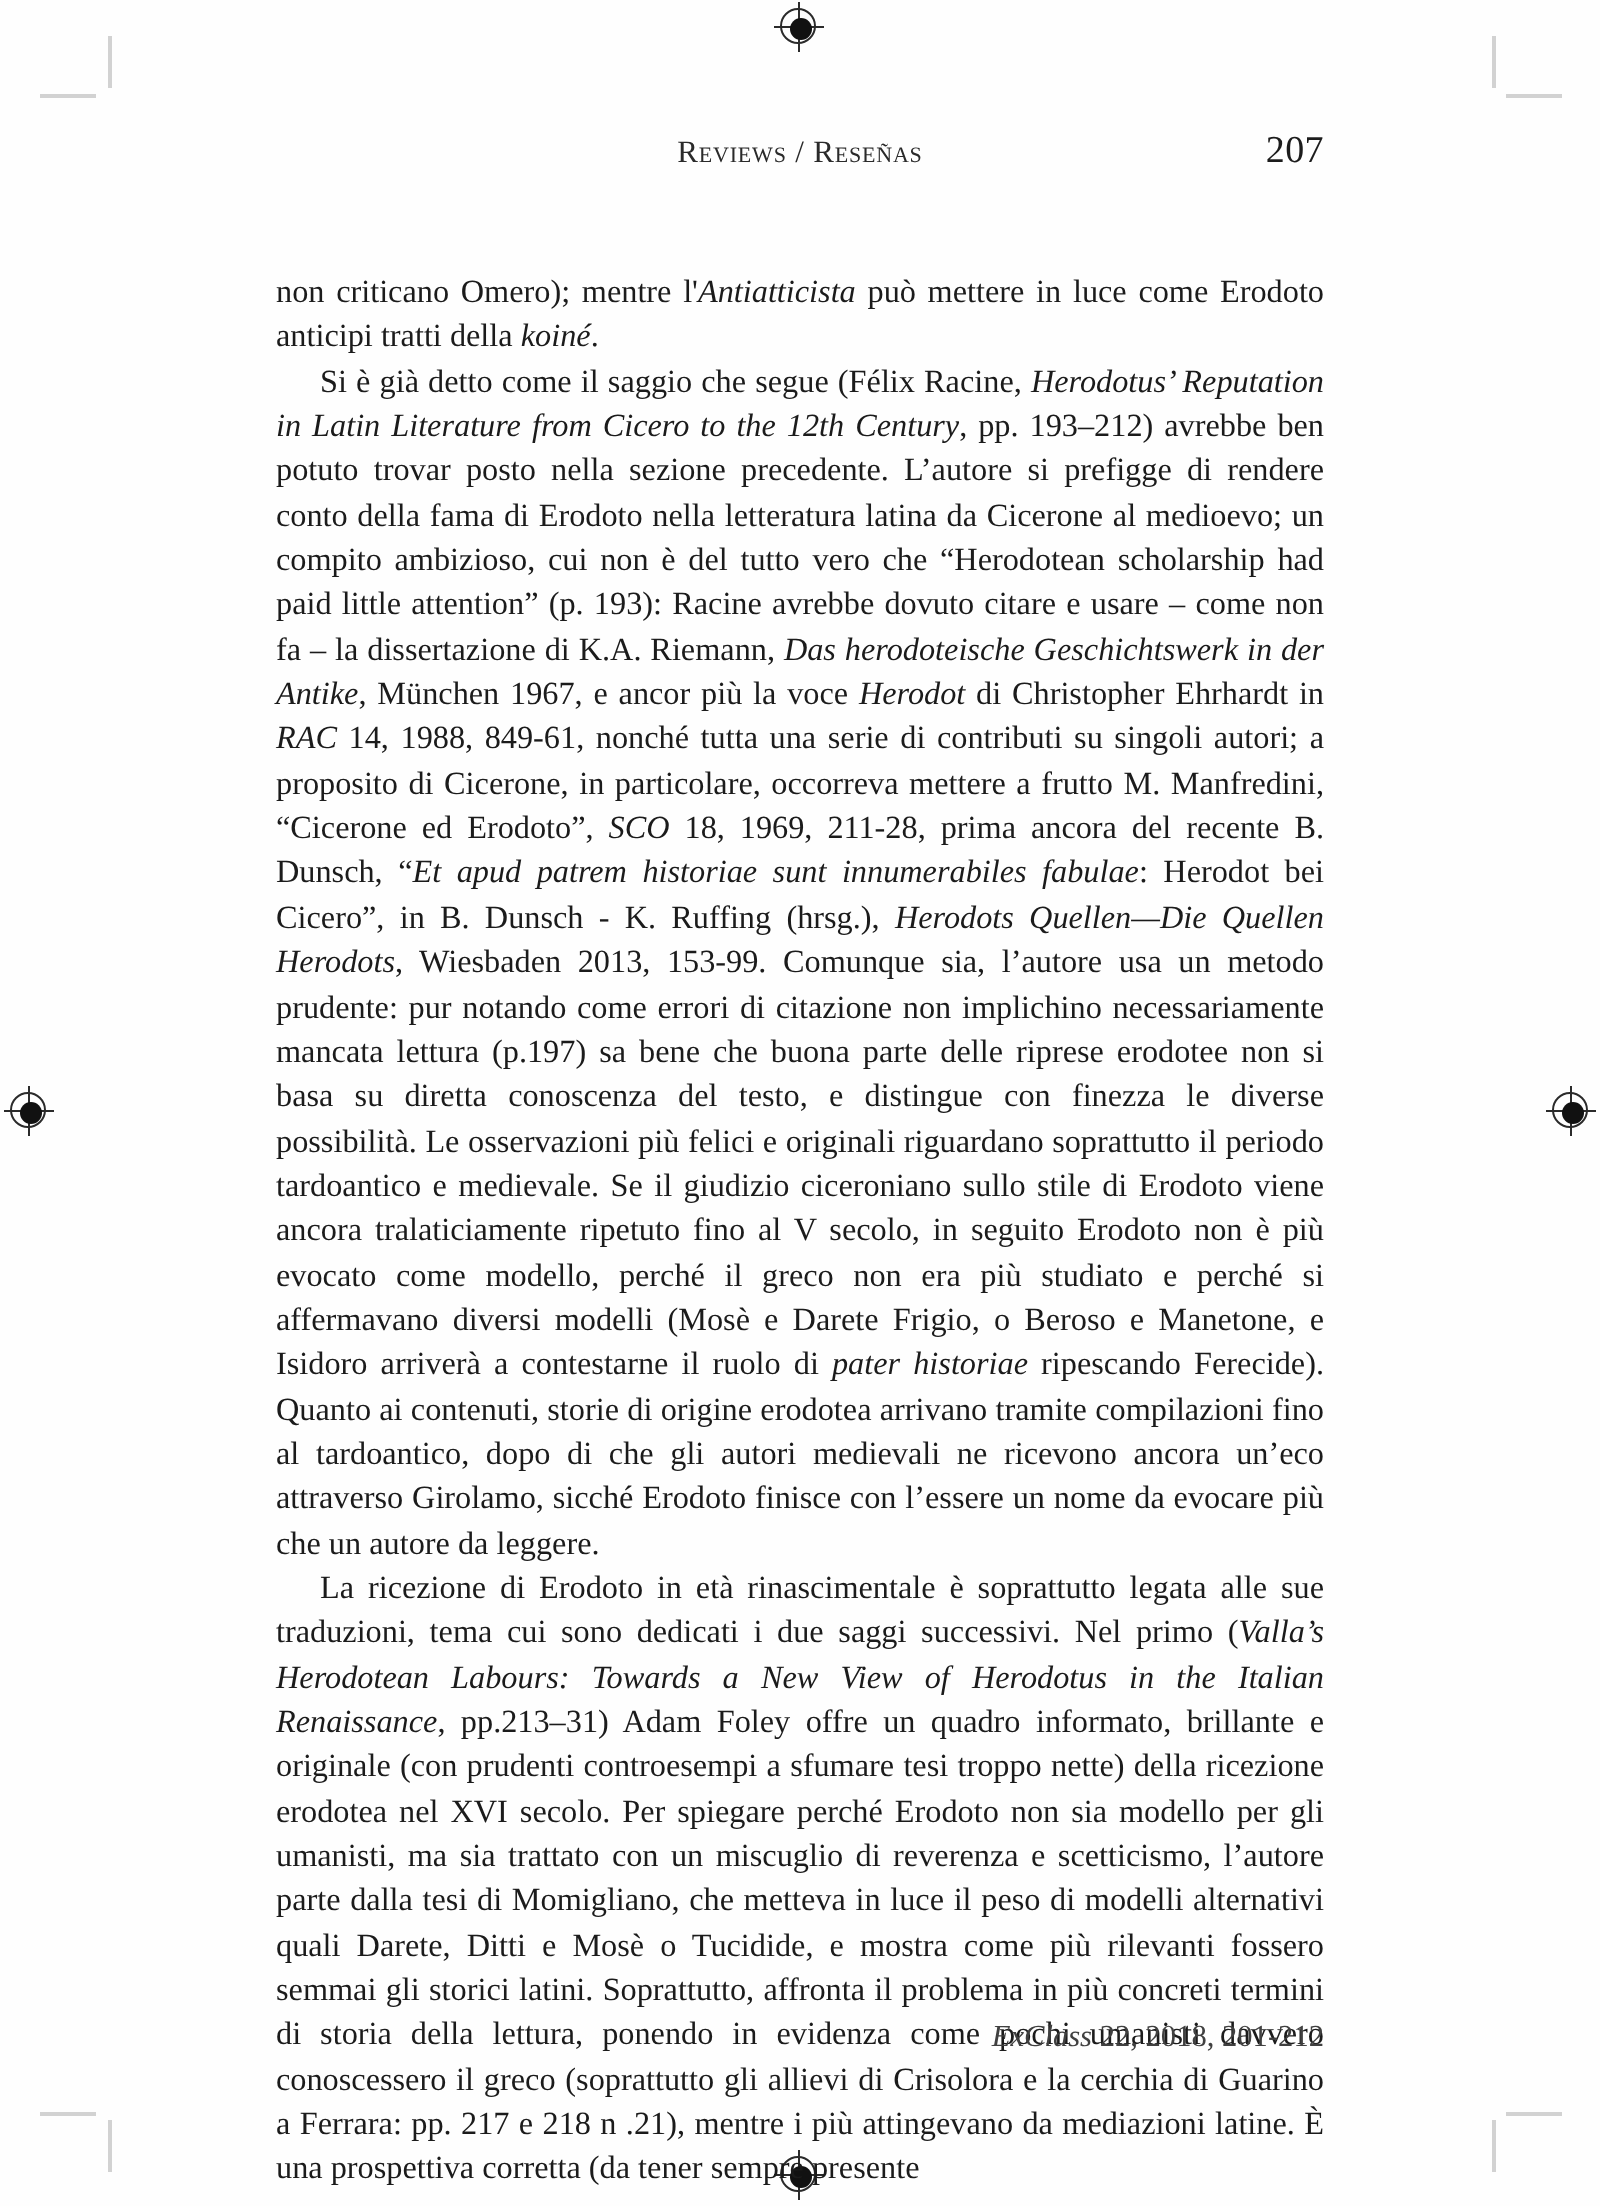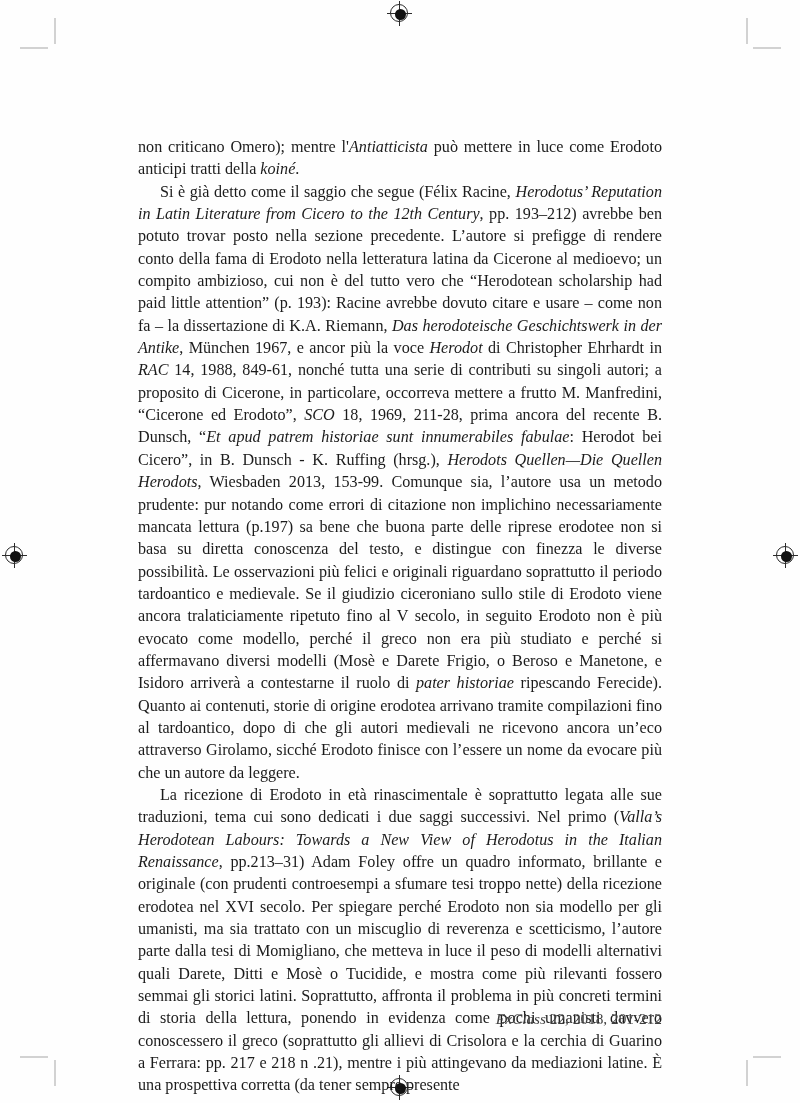--- a/index.html
+++ b/index.html
@@ -178,20 +178,24 @@
     <div class="ring"></div>
       <div class="dot"></div>
   </div>
   <div class="reg-mark" id="reg-right">
     <div class="cross-h"></div>
       <div class="cross-v"></div>
     <div class="ring"></div>
       <div class="dot"></div>
   </div>
 
+  <div class="running-head">
+    <div class="running-head-title">Reviews / Reseñas</div>
+    <div class="running-head-folio">207</div>
+  </div>
 
   <div class="text-column">
     <p class="body-par" id="par-1">non criticano Omero); mentre l'<i>Antiatticista</i> può mettere in luce come Erodoto anticipi tratti della <i>koiné</i>.</p>
     <p class="body-par indented" id="par-2">Si è già detto come il saggio che segue (Félix Racine, <i>Herodotus’ Reputation in Latin Literature from Cicero to the 12th Century</i>, pp. 193–212) avrebbe ben potuto trovar posto nella sezione precedente. L’autore si prefigge di rendere conto della fama di Erodoto nella letteratura latina da Cicerone al medioevo; un compito ambizioso, cui non è del tutto vero che “Herodotean scholarship had paid little attention” (p. 193): Racine avrebbe dovuto citare e usare – come non fa – la dissertazione di K.A. Riemann, <i>Das herodoteische Geschichtswerk in der Antike</i>, München 1967, e ancor più la voce <i>Herodot</i> di Christopher Ehrhardt in <i>RAC</i> 14, 1988, 849-61, nonché tutta una serie di contributi su singoli autori; a proposito di Cicerone, in particolare, occorreva mettere a frutto M. Manfredini, “Cicerone ed Erodoto”, <i>SCO</i> 18, 1969, 211-28, prima ancora del recente B. Dunsch, “<i>Et apud patrem historiae sunt innumerabiles fabulae</i>: Herodot bei Cicero”, in B. Dunsch - K. Ruffing (hrsg.), <i>Herodots Quellen—Die Quellen Herodots</i>, Wiesbaden 2013, 153-99. Comunque sia, l’autore usa un metodo prudente: pur notando come errori di citazione non implichino necessariamente mancata lettura (p.197) sa bene che buona parte delle riprese erodotee non si basa su diretta conoscenza del testo, e distingue con finezza le diverse possibilità. Le osservazioni più felici e originali riguardano soprattutto il periodo tardoantico e medievale. Se il giudizio ciceroniano sullo stile di Erodoto viene ancora tralaticiamente ripetuto fino al V secolo, in seguito Erodoto non è più evocato come modello, perché il greco non era più studiato e perché si affermavano diversi modelli (Mosè e Darete Frigio, o Beroso e Manetone, e Isidoro arriverà a contestarne il ruolo di <i>pater historiae</i> ripescando Ferecide). Quanto ai contenuti, storie di origine erodotea arrivano tramite compilazioni fino al tardoantico, dopo di che gli autori medievali ne ricevono ancora un’eco attraverso Girolamo, sicché Erodoto finisce con l’essere un nome da evocare più che un autore da leggere.</p>
     <p class="body-par indented" id="par-3">La ricezione di Erodoto in età rinascimentale è soprattutto legata alle sue traduzioni, tema cui sono dedicati i due saggi successivi. Nel primo (<i>Valla’s Herodotean Labours: Towards a New View of Herodotus in the Italian Renaissance</i>, pp.213–31) Adam Foley offre un quadro informato, brillante e originale (con prudenti controesempi a sfumare tesi troppo nette) della ricezione erodotea nel XVI secolo. Per spiegare perché Erodoto non sia modello per gli umanisti, ma sia trattato con un miscuglio di reverenza e scetticismo, l’autore parte dalla tesi di Momigliano, che metteva in luce il peso di modelli alternativi quali Darete, Ditti e Mosè o Tucidide, e mostra come più rilevanti fossero semmai gli storici latini. Soprattutto, affronta il problema in più concreti termini di storia della lettura, ponendo in evidenza come pochi umanisti davvero conoscessero il greco (soprattutto gli allievi di Crisolora e la cerchia di Guarino a Ferrara: pp. 217 e 218 n .21), mentre i più attingevano da mediazioni latine. È una prospettiva corretta (da tener sempre presente</p>
   </div>
 
   <div class="page-footer">
     <i>ExClass</i><span> 22, 2018, 201-212</span>
   </div>

